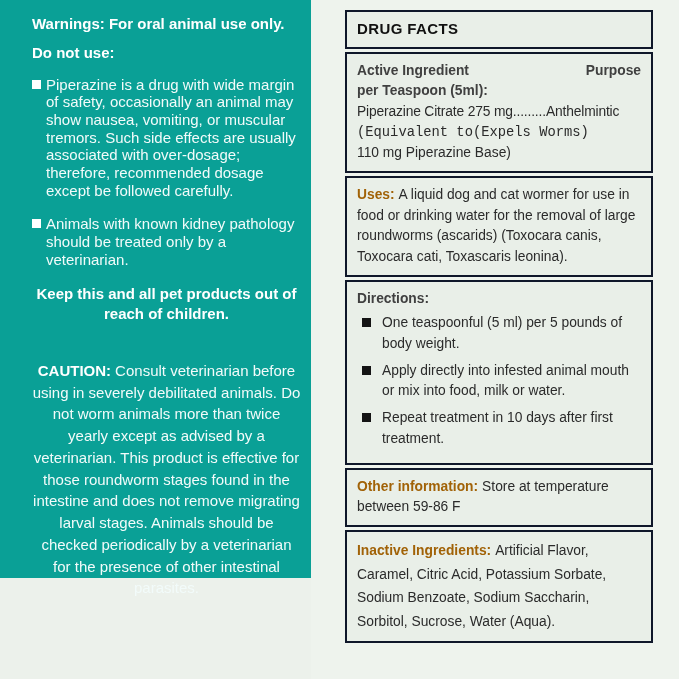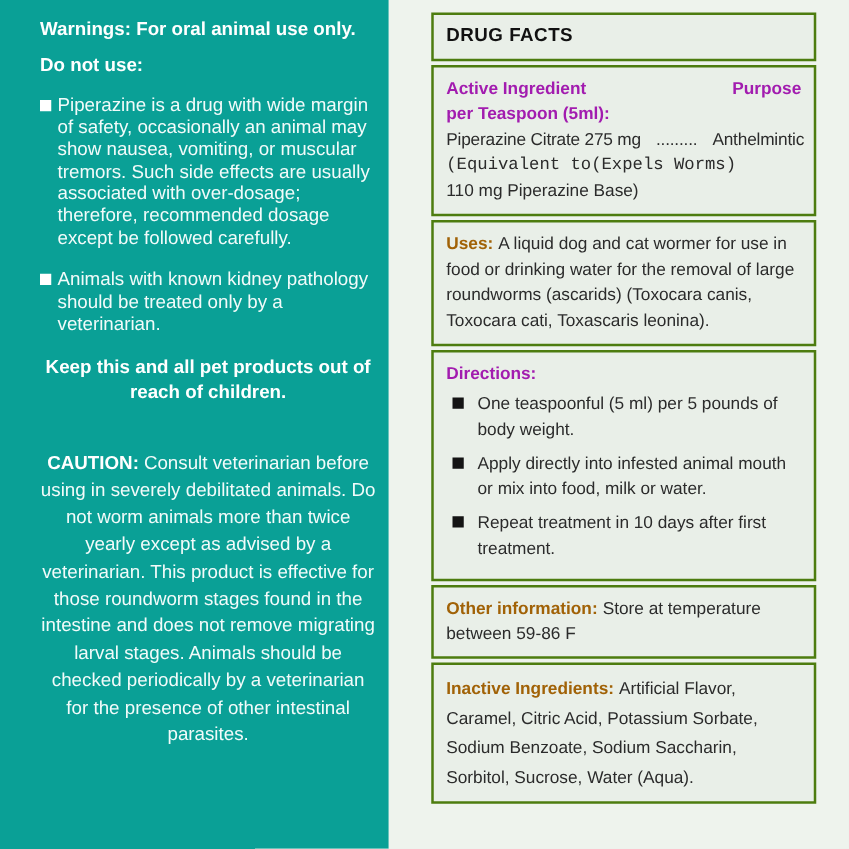--- a/index.html
+++ b/index.html
@@ -5,21 +5,21 @@
   * { margin:0; padding:0; box-sizing:border-box; }
   html,body { width:679px; height:679px; overflow:hidden; }
   body {
     font-family:"Liberation Sans","DejaVu Sans",sans-serif;
     display:flex;
     background:#ecf1eb;
   }
 
   
   .left-panel {
-    width:311px; height:679px; flex:0 0 311px;
+    width:311px; height:578px; flex:0 0 311px;
     background:#0aa096;
     color:#f2fbfa;
     padding:14px 10px 0 32px;
     font-size:15px;
   }
   .lp-heading { color:#ffffff; font-weight:bold; font-size:15px; line-height:1.32; }
   .lp-heading.mb { margin-bottom:9px; }
   .warn-list { list-style:none; margin-top:13px; }
   .warn-item { display:flex; gap:5px; margin-bottom:16px; line-height:1.18; }
   .sq-white {
@@ -27,33 +27,33 @@
     display:inline-block;
   }
   .keep-out { color:#ffffff; font-weight:bold; font-size:15px; line-height:1.28;text-align:center; }
   .caution { margin-top:37px; line-height:1.45; font-size:15px;text-align:center; }
   .caution b { color:#ffffff; margin-right:4px; }
 
   
   .right-area { flex:1; padding:10px 0 0 34px; background:#eef3ed; }
   .df-box { width:308px; }
   .df-section {
-    border:2px solid #4d7c0f;
+    border:2px solid #0f172a;
     background:#e9efe8;
     margin-bottom:3px;
     padding:7px 10px;
     color:#2b2b2b;
     font-size:13.8px;
     line-height:1.5;
   }
   .df-title { font-weight:bold; font-size:15px; letter-spacing:.4px; color:#111; padding:6px 10px; }
-  .bold { font-weight:bold; color:#a21caf; }
+  .bold { font-weight:bold; color:#404040; }
 
   .ai-row1 { display:flex; justify-content:space-between; }
-  .ai-ing-line { display:flex; white-space:nowrap; letter-spacing:-.15px;gap:12px; }
+  .ai-ing-line { display:flex; white-space:nowrap; letter-spacing:-.15px; }
   .ai-row2 { display:flex; justify-content:flex-start;font-family:Liberation Mono, monospace; }
 
   .label-inline { font-weight:bold; color:#a16207; margin-right:4px; }
 
   .dir-list { list-style:none; margin-top:4px; }
   .dir-item { display:flex; gap:11px; line-height:1.5; margin:3px 0 6px 5px; }
   .sq-black { flex:0 0 9px; width:9px; height:9px; background:#141414; margin-top:5px; display:inline-block; }
 
   .inactive-sec { line-height:1.72; }
 </style>

